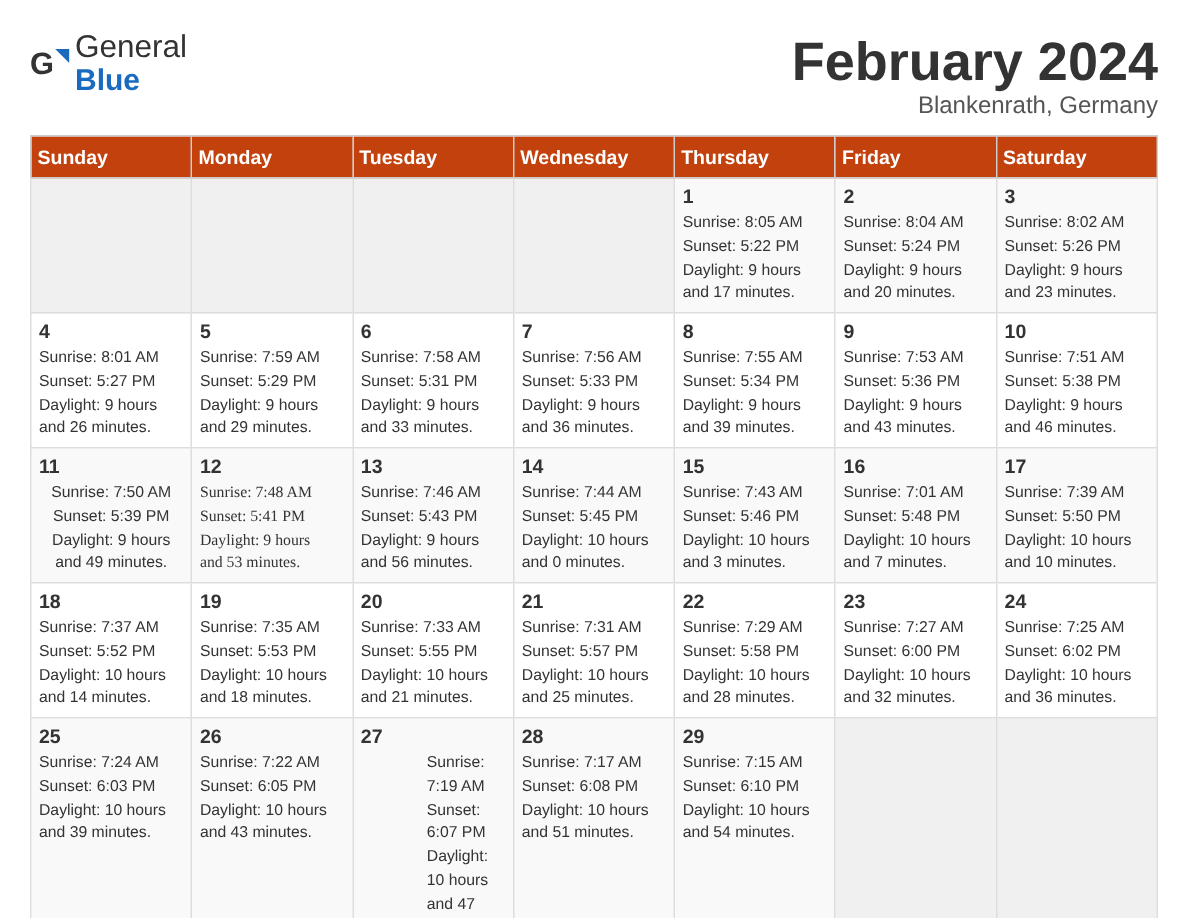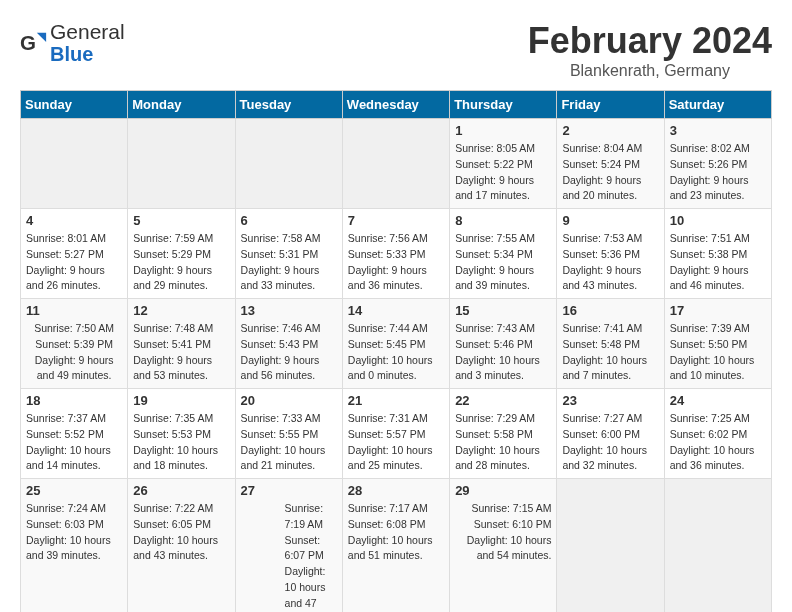--- a/index.html
+++ b/index.html
@@ -19,38 +19,38 @@
     .logo {
       display: flex;
       align-items: center;
     }
     .logo-icon {
       width: 28px;
       height: 28px;
       margin-right: 2px;
     }
     .title-area {
-      text-align: center;
+      text-align: right;
     }
     .month-title {
       font-size: 36px;
       font-weight: bold;
       color: #333;
     }
     .location {
       font-size: 16px;
       color: #555;
     }
     table {
       width: 100%;
       border-collapse: collapse;
       font-size: 11px;
     }
     thead tr th {
-      background-color: #0369a1;
+      background-color: #c2410c;
       color: #fff;
       padding: 6px 4px;
       text-align: left;
       font-size: 13px;
       font-weight: bold;
       border: 1px solid #ccc;
     }
     tbody tr td {
       vertical-align: top;
       padding: 4px 5px;
@@ -194,21 +194,21 @@
       <tr>
         <td>
           <div class="day-number">11</div>
           <div class="day-info" style="white-space: pre-line; text-align: center;">Sunrise: 7:50 AM
 Sunset: 5:39 PM
 Daylight: 9 hours
 and 49 minutes.</div>
         </td>
         <td>
           <div class="day-number">12</div>
-          <div class="day-info" style="white-space: pre-line;">Sunrise: 7:48 AM
+          <div class="day-info" style="white-space: pre-line; font-family: Liberation Serif, serif;">Sunrise: 7:48 AM
 Sunset: 5:41 PM
 Daylight: 9 hours
 and 53 minutes.</div>
         </td>
         <td>
           <div class="day-number">13</div>
           <div class="day-info" style="white-space: pre-line;">Sunrise: 7:46 AM
 Sunset: 5:43 PM
 Daylight: 9 hours
 and 56 minutes.</div>
@@ -222,21 +222,21 @@
         </td>
         <td>
           <div class="day-number">15</div>
           <div class="day-info" style="white-space: pre-line;">Sunrise: 7:43 AM
 Sunset: 5:46 PM
 Daylight: 10 hours
 and 3 minutes.</div>
         </td>
         <td>
           <div class="day-number">16</div>
-          <div class="day-info" style="white-space: pre-line;">Sunrise: 7:41 AM
+          <div class="day-info" style="white-space: pre-line;">Sunrise: 7:01 AM
 Sunset: 5:48 PM
 Daylight: 10 hours
 and 7 minutes.</div>
         </td>
         <td>
           <div class="day-number">17</div>
           <div class="day-info" style="white-space: pre-line;">Sunrise: 7:39 AM
 Sunset: 5:50 PM
 Daylight: 10 hours
 and 10 minutes.</div>
@@ -317,21 +317,21 @@
         </td>
         <td>
           <div class="day-number">28</div>
           <div class="day-info" style="white-space: pre-line;">Sunrise: 7:17 AM
 Sunset: 6:08 PM
 Daylight: 10 hours
 and 51 minutes.</div>
         </td>
         <td>
           <div class="day-number">29</div>
-          <div class="day-info" style="white-space: pre-line; text-align: right;">Sunrise: 7:15 AM
+          <div class="day-info" style="white-space: pre-line;">Sunrise: 7:15 AM
 Sunset: 6:10 PM
 Daylight: 10 hours
 and 54 minutes.</div>
         </td>
         <td class="empty-cell"></td>
         <td class="empty-cell"></td>
       </tr>
     </tbody>
 </table>
 

